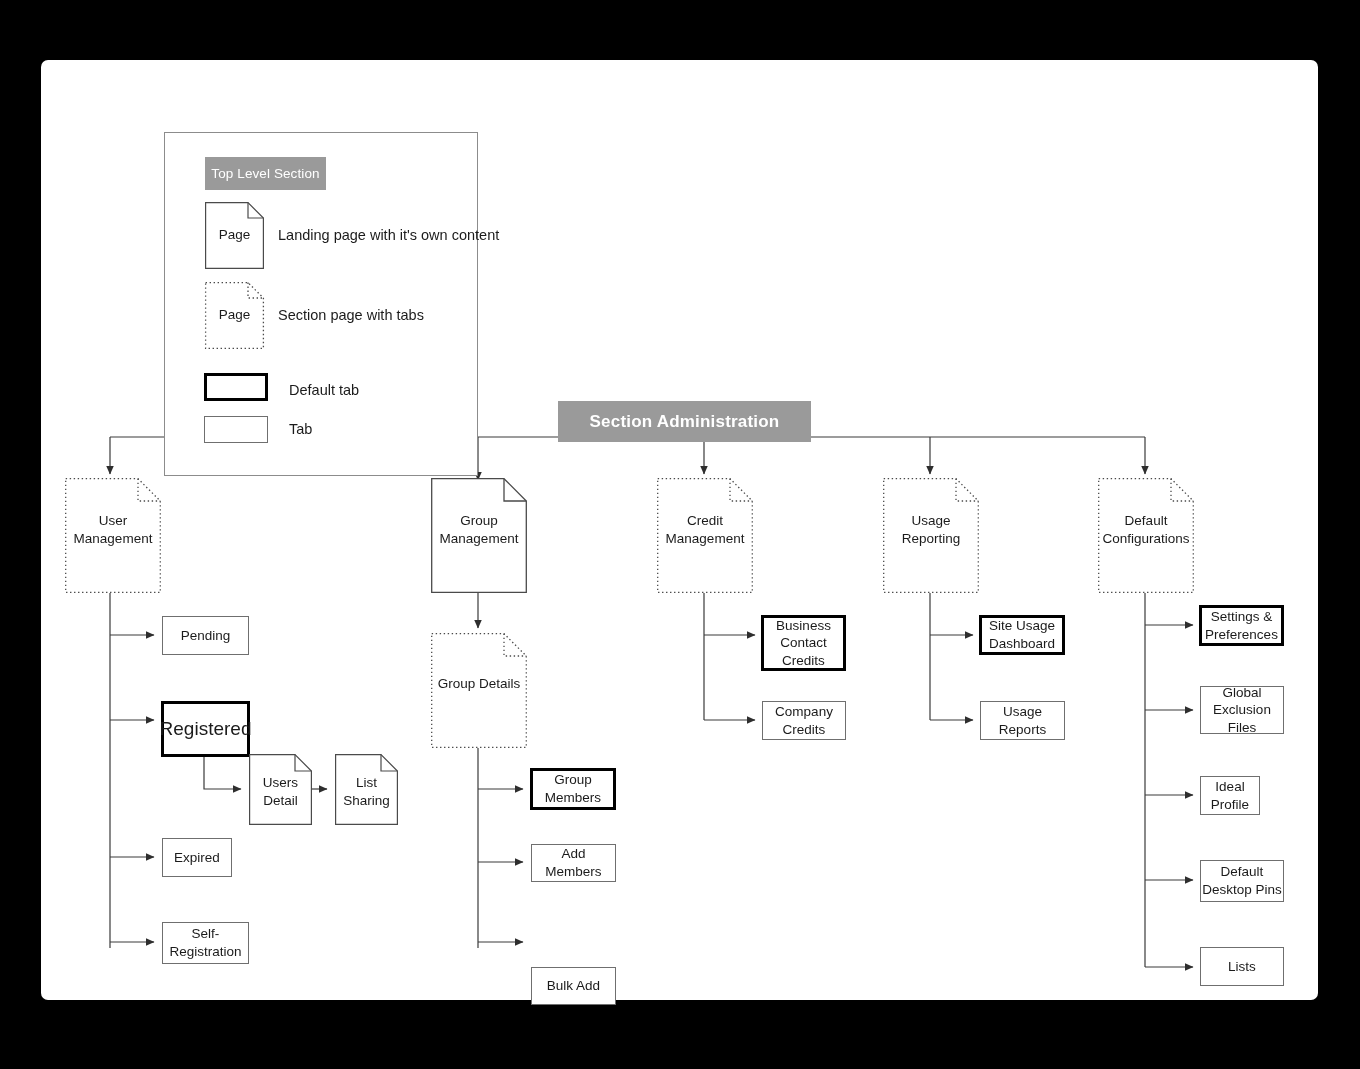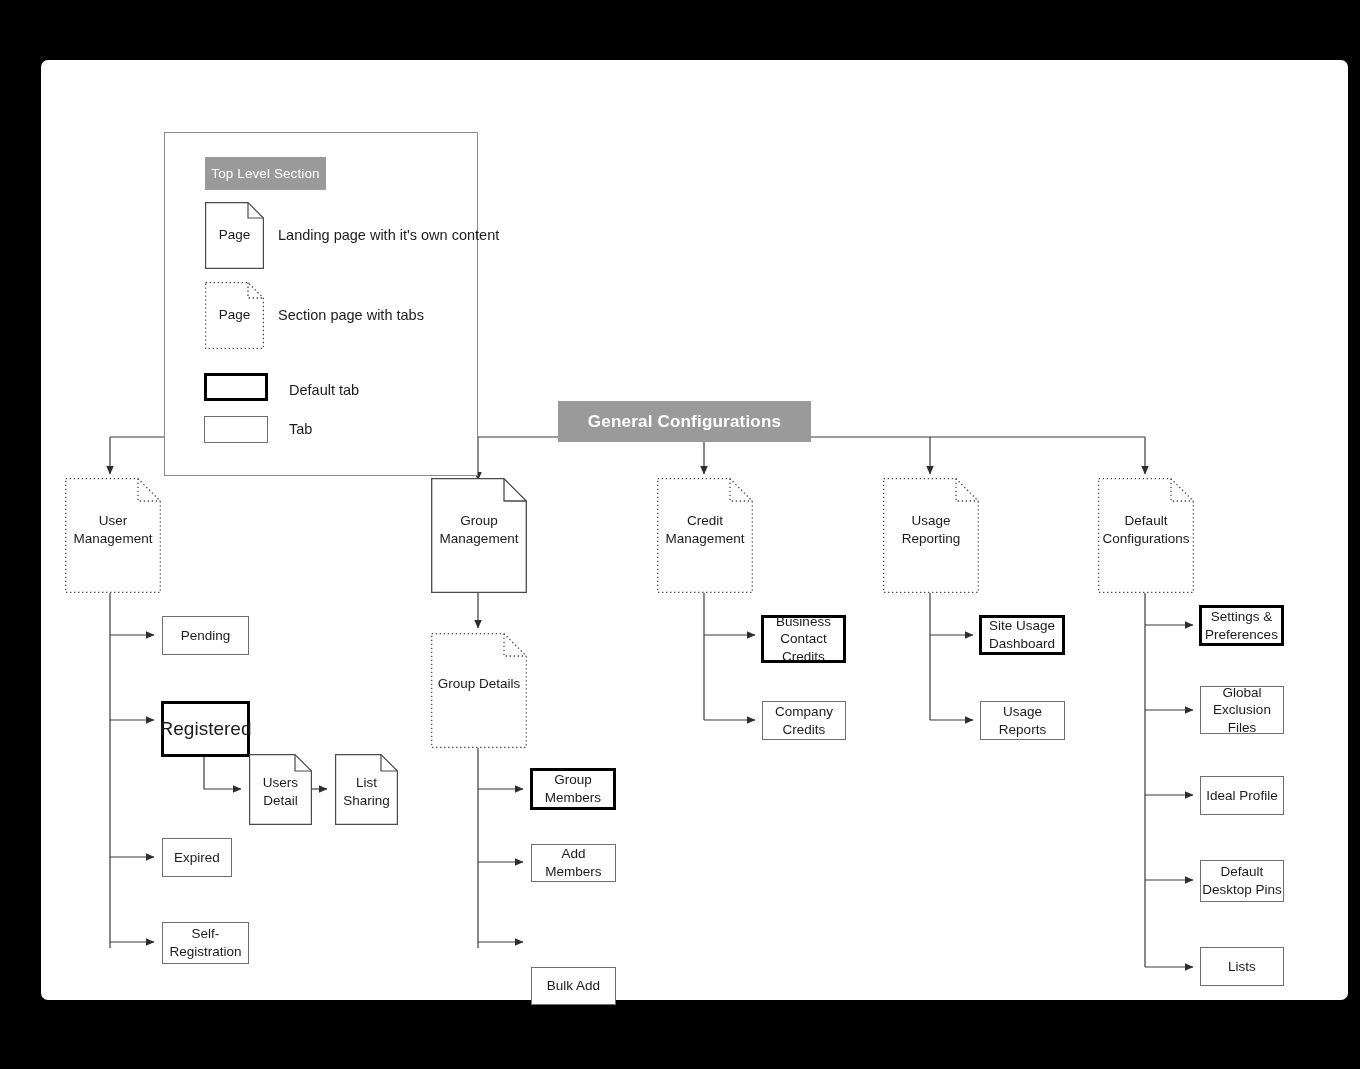--- a/index.html
+++ b/index.html
@@ -1,18 +1,18 @@
 <!DOCTYPE html>
 <html><head>
 <meta charset="utf-8">
 <style>
   html,body{margin:0;padding:0;background:#000;}
   body{width:1360px;height:1069px;font-family:"Liberation Sans",sans-serif;}
   #stage{position:relative;width:1360px;height:1069px;overflow:hidden;}
-  #canvas{position:absolute;left:41px;top:60px;width:1277px;height:940px;background:#fff;border-radius:7px;padding-left:30px;}
+  #canvas{position:absolute;left:41px;top:60px;width:1277px;height:940px;background:#fff;border-radius:7px;}
   .abs{position:absolute;}
 
   
   #legend-box{left:123px;top:72px;width:314px;height:344px;border:1px solid #8c8c8c;background:#fff;box-sizing:border-box;}
 
   
   .chip{background:#9a9a9a;color:#fff;display:flex;align-items:center;justify-content:center;box-sizing:border-box;}
   #chip-toplevel{left:164px;top:97px;width:121px;height:33px;font-size:13.5px;letter-spacing:.1px;}
   #chip-general{left:517px;top:341px;width:253px;height:41px;font-size:17px;font-weight:bold;letter-spacing:.2px;}
 
@@ -109,21 +109,21 @@
     </div>
     <div class="legend-text" style="left:237px;top:247px;">Section page with tabs</div>
 
     <div class="tab default" style="left:163px;top:313px;width:64px;height:28px;"></div>
     <div class="legend-text" style="left:248px;top:322px;">Default tab</div>
 
     <div class="tab" style="left:163px;top:356px;width:64px;height:27px;"></div>
     <div class="legend-text" style="left:248px;top:361px;">Tab</div>
 
     <div id="chip-general" class="chip abs">
-      <span>General Configurations</span>
+      <span>Section Administration</span>
     </div>
 
     <div class="page" style="left:24px;top:418px;width:96px;height:115px;">
       <svg width="96" height="115" viewBox="0 0 96 115">
         <path d="M0.7,0.7 L73,0.7 L95.3,23 L95.3,114.3 L0.7,114.3 Z" fill="#fff" stroke="#4a4a4a" stroke-width="1.3" stroke-dasharray="1.4 2.6"></path>
         <path d="M73,0.7 L73,23 L95.3,23" fill="none" stroke="#4a4a4a" stroke-width="1.3" stroke-dasharray="1.4 2.6"></path>
       </svg>
       <div class="lbl" style="top:34px;font-size:13.5px;white-space:pre-line;">User
 Management</div>
     </div>
@@ -181,21 +181,21 @@
 
     <div class="page" style="left:616px;top:418px;width:96px;height:115px;">
       <svg width="96" height="115" viewBox="0 0 96 115">
         <path d="M0.7,0.7 L73,0.7 L95.3,23 L95.3,114.3 L0.7,114.3 Z" fill="#fff" stroke="#4a4a4a" stroke-width="1.3" stroke-dasharray="1.4 2.6"></path>
         <path d="M73,0.7 L73,23 L95.3,23" fill="none" stroke="#4a4a4a" stroke-width="1.3" stroke-dasharray="1.4 2.6"></path>
       </svg>
       <div class="lbl" style="top:34px;font-size:13.5px;white-space:pre-line;">Credit
 Management</div>
     </div>
 
-    <div class="tab default" style="left:720px;top:555px;width:85px;height:48px;font-size:13.5px;white-space:pre-line;overflow:visible;">Business
+    <div class="tab default" style="left:720px;top:555px;width:85px;height:56px;font-size:13.5px;white-space:pre-line;overflow:visible;">Business
 Contact
 Credits</div>
 
     <div class="tab" style="left:721px;top:641px;width:84px;height:39px;font-size:13.5px;white-space:pre-line;">Company
 Credits</div>
 
     <div class="page" style="left:842px;top:418px;width:96px;height:115px;">
       <svg width="96" height="115" viewBox="0 0 96 115">
         <path d="M0.7,0.7 L73,0.7 L95.3,23 L95.3,114.3 L0.7,114.3 Z" fill="#fff" stroke="#4a4a4a" stroke-width="1.3" stroke-dasharray="1.4 2.6"></path>
         <path d="M73,0.7 L73,23 L95.3,23" fill="none" stroke="#4a4a4a" stroke-width="1.3" stroke-dasharray="1.4 2.6"></path>
@@ -219,21 +219,21 @@
 Configurations</div>
     </div>
 
     <div class="tab default" style="left:1158px;top:545px;width:85px;height:41px;font-size:13.5px;white-space:pre-line;">Settings &amp;
 Preferences</div>
 
     <div class="tab" style="left:1159px;top:626px;width:84px;height:48px;font-size:13.5px;white-space:pre-line;">Global
 Exclusion
 Files</div>
 
-    <div class="tab" style="left:1159px;top:716px;width:84px;height:39px;font-size:13.5px;white-space:pre-line;">Ideal Profile</div>
+    <div class="tab" style="left:1159px;top:716px;width:60px;height:39px;font-size:13.5px;white-space:pre-line;">Ideal Profile</div>
 
     <div class="tab" style="left:1159px;top:800px;width:84px;height:42px;font-size:13.5px;white-space:pre-line;">Default
 Desktop Pins</div>
 
     <div class="tab" style="left:1159px;top:887px;width:84px;height:39px;font-size:13.5px;white-space:pre-line;">Lists</div>
 
   </div>
 </div>
 
 </body></html>

